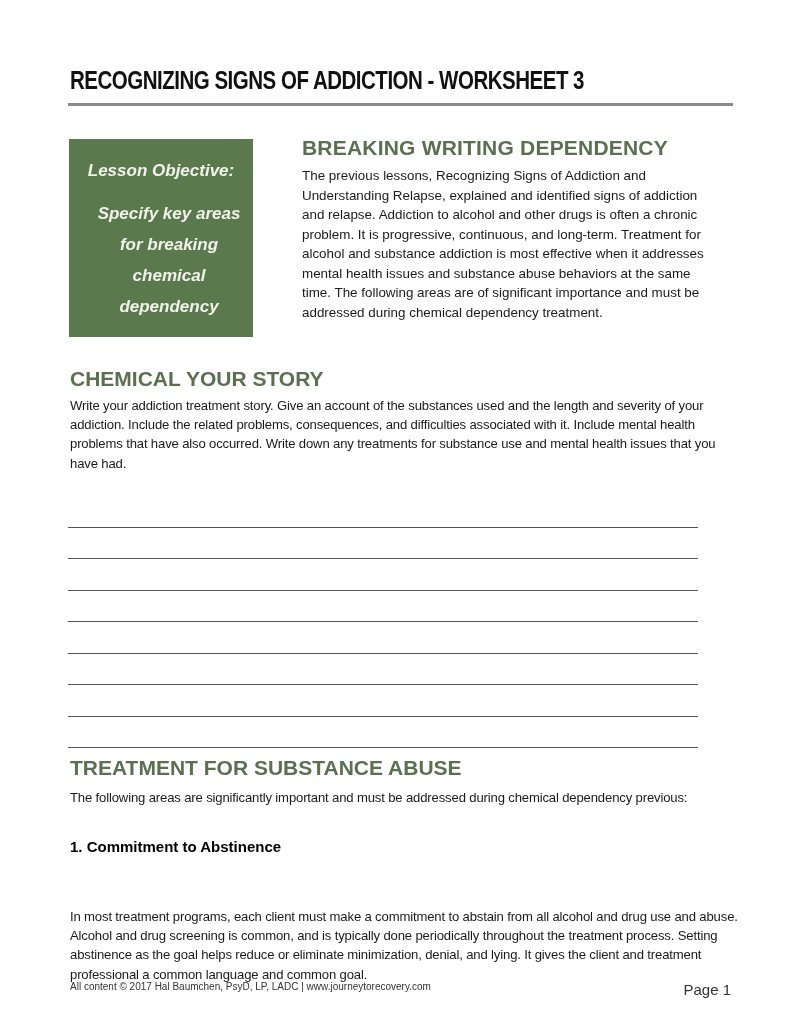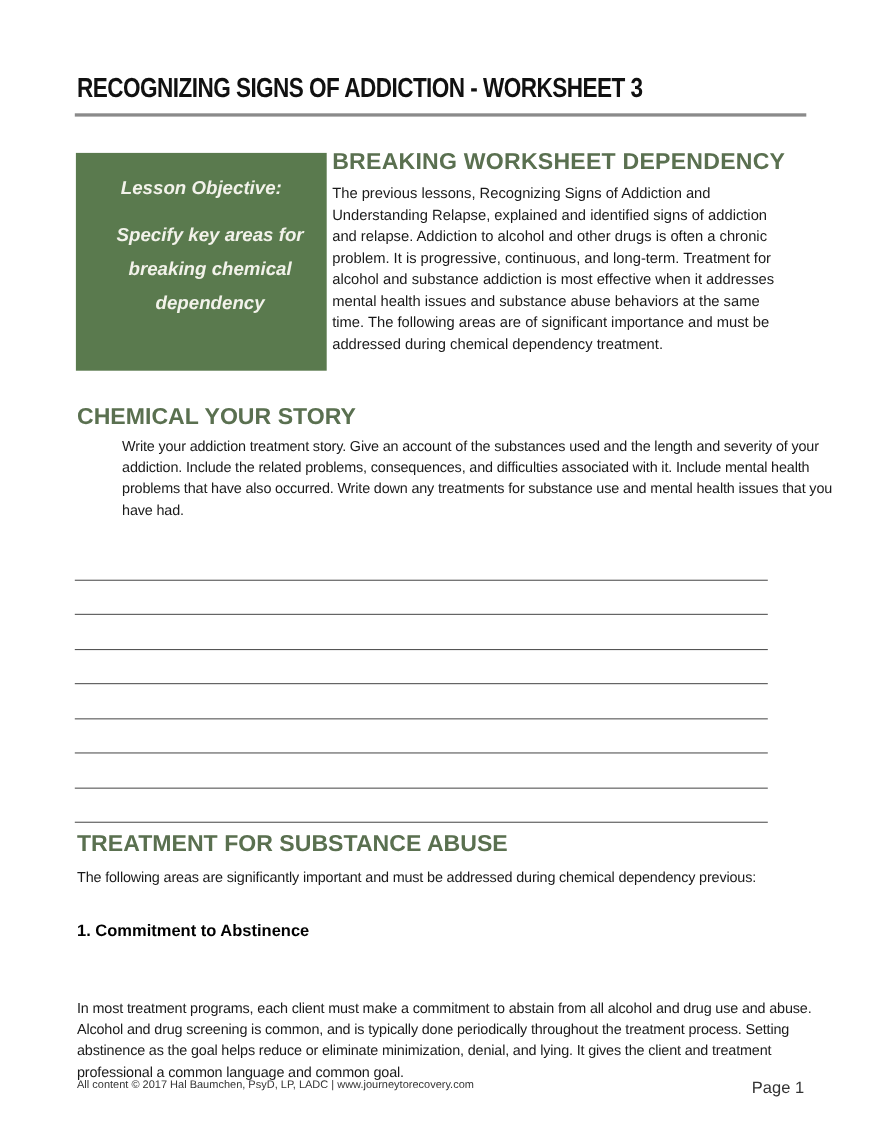--- a/index.html
+++ b/index.html
@@ -1,47 +1,47 @@
 <!DOCTYPE html>
 <html><head>
 <meta charset="utf-8">
 <style>
   html, body { margin: 0; padding: 0; background: #ffffff; }
   body { width: 791px; height: 1024px; position: relative; overflow: hidden; color: #1a1a1a; font-family: "Liberation Sans", sans-serif; }
   .title { position: absolute; left: 70px; top: 66px; font-family: "Liberation Sans", sans-serif; font-weight: bold; font-size: 25px; letter-spacing: -0.6px; transform: scaleX(0.82); transform-origin: left center; white-space: nowrap; color: #111; }
   .title-rule { position: absolute; left: 68px; top: 103px; width: 665px; height: 3px; background: #8a8a8a; }
-  .objective { position: absolute; left: 69px; top: 139px; width: 228px; height: 198px; background: #5a7a4e; color: #f2f2ea; font-style: italic; font-weight: bold; text-align: center; font-family: "Liberation Sans", sans-serif; }
+  .objective { position: absolute; left: 69px; top: 139px; width: 184px; height: 198px; background: #5a7a4e; color: #f2f2ea; font-style: italic; font-weight: bold; text-align: center; font-family: "Liberation Sans", sans-serif; }
   .obj-label { margin-top: 22px; font-size: 17px; }
   .obj-text { margin-top: 17px; font-size: 17px; line-height: 31px; padding: 0 10px; margin-left: 16px; }
   .green-h { color: #5a7050; font-weight: bold; font-family: "Liberation Sans", sans-serif; }
   .h-break { position: absolute; left: 302px; top: 136px; font-size: 21px; letter-spacing: 0.2px; white-space: nowrap; }
   .p-intro { position: absolute; left: 302px; top: 166px; width: 420px; font-size: 13.4px; line-height: 19.5px; }
   .h-writing { position: absolute; left: 70px; top: 367px; font-size: 21px; white-space: nowrap; }
-  .p-writing { position: absolute; left: 70px; top: 396px; width: 665px; font-size: 13.1px; line-height: 19.2px; letter-spacing: -0.15px; margin-left: 41px; }
+  .p-writing { position: absolute; left: 70px; top: 396px; width: 665px; font-size: 13.1px; line-height: 19.2px; letter-spacing: -0.15px; }
   .lines { position: absolute; left: 68px; top: 496px; width: 630px; }
   .line { height: 31.5px; border-bottom: 1px solid #555; box-sizing: border-box; cursor: text; }
   .h-treat { position: absolute; left: 70px; top: 756px; font-size: 21px; white-space: nowrap; }
   .p-treat { position: absolute; left: 70px; top: 788px; width: 665px; font-size: 13.1px; line-height: 19.2px; letter-spacing: -0.15px; }
   .h-sub { position: absolute; left: 70px; top: 838px; font-size: 15px; font-weight: bold; color: #000000; }
   .p-commit { position: absolute; left: 70px; top: 865px; width: 670px; font-size: 13.1px; line-height: 19.2px; letter-spacing: -0.15px; margin-top: 42px; }
   .footer { position: absolute; left: 70px; top: 981px; font-size: 10px; color: #333; white-space: nowrap; }
   .page-num { position: absolute; right: 60px; top: 981px; font-size: 15px; color: #333; }
 </style>
 </head>
 <body>
 
 <div class="title">RECOGNIZING SIGNS OF ADDICTION - WORKSHEET 3</div>
 <div class="title-rule"></div>
 
 <div class="objective">
   <div class="obj-label">Lesson Objective:</div>
   <div class="obj-text">Specify key areas for breaking chemical dependency</div>
 </div>
 
-<div class="green-h h-break">BREAKING WORKSHEET DEPENDENCY</div>
+<div class="green-h h-break">BREAKING WRITING DEPENDENCY</div>
 <div class="p-intro">The previous lessons, Recognizing Signs of Addiction and Understanding Relapse, explained and identified signs of addiction and relapse. Addiction to alcohol and other drugs is often a chronic problem. It is progressive, continuous, and long-term. Treatment for alcohol and substance addiction is most effective when it addresses mental health issues and substance abuse behaviors at the same time. The following areas are of significant importance and must be addressed during chemical dependency treatment.</div>
 
 <div class="green-h h-writing">CHEMICAL YOUR STORY</div>
 <div class="p-writing">Write your addiction treatment story. Give an account of the substances used and the length and severity of your addiction. Include the related problems, consequences, and difficulties associated with it. Include mental health problems that have also occurred. Write down any treatments for substance use and mental health issues that you have had.</div>
 
 <div class="lines">
   <div class="line"></div>
   <div class="line"></div>
   <div class="line"></div>
   <div class="line"></div>

